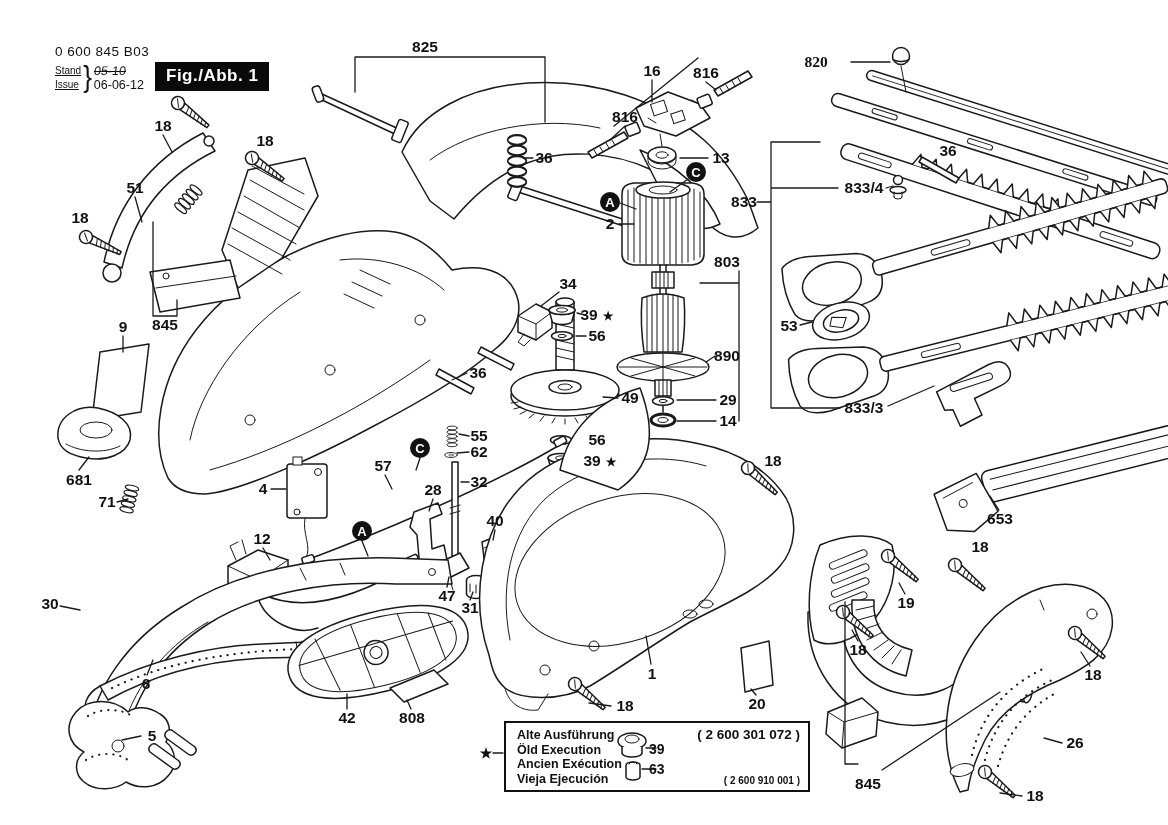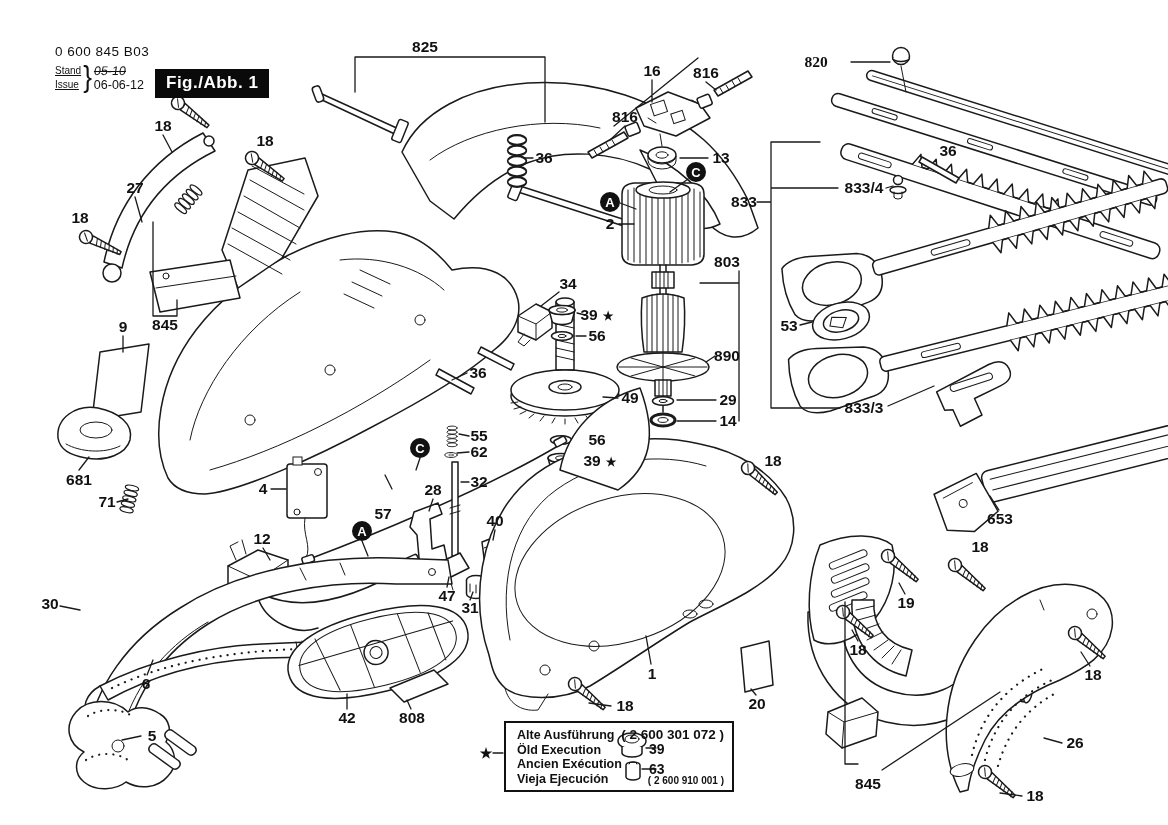--- a/index.html
+++ b/index.html
@@ -23,27 +23,27 @@
 
   
   #hdr{position:absolute;left:55px;top:44px;}
   #partnum{font-size:13.5px;letter-spacing:0.5px;}
   #standrow{display:flex;align-items:center;margin-top:3px;}
   #standcol{font-size:10px;line-height:14px;text-decoration:underline;}
   #brace{font-size:26px;font-weight:normal;transform:scaleY(1.15);margin:0 2px;}
   #datecol{font-size:12.5px;line-height:14px;}
   .struck{text-decoration:line-through;transform:skewX(-8deg);display:inline-block;}
   #figbox{position:absolute;left:155px;top:62px;background:#0a0a0a;color:#fff;
-      font-size:17px;font-weight:bold;padding:4px 11px 5px;letter-spacing:0.5px;margin-top:7px;}
+      font-size:17px;font-weight:bold;padding:4px 11px 5px;letter-spacing:0.5px;}
 
   
   #notes{position:absolute;left:234px;top:740px;font-size:12.5px;line-height:15px;}
 
   
-  #legend{position:absolute;left:504px;top:721px;width:230px;height:71px;
+  #legend{position:absolute;left:504px;top:721px;width:306px;height:71px;
       border:2px solid #111;box-sizing:border-box;}
   #legend .langs{position:absolute;left:11px;top:5px;font-size:12.5px;font-weight:bold;line-height:14.5px;}
   #legend .code1{position:absolute;right:8px;top:4px;font-size:13.5px;font-weight:bold;}
   #legend .code2{position:absolute;right:8px;bottom:4px;font-size:10px;font-weight:bold;}
   #legend .ref39{position:absolute;left:143px;top:18px;font-size:14px;font-weight:bold;}
   #legend .ref63{position:absolute;left:143px;top:38px;font-size:14px;font-weight:bold;}
   #legend svg{position:absolute;left:0;top:0;}
 </style>
 </head>
 <body>
@@ -462,21 +462,21 @@
   <div class="code1">( 2 600 301 072 )</div>
   <div class="ref39">39</div>
   <div class="ref63">63</div>
   <div class="code2">( 2 600 910 001 )</div>
 </div>
 
 <div id="callouts">
       <span class="co part" style="left: 425px; top: 47px;">825</span>
       <span class="co part" style="left: 163px; top: 126px;">18</span>
       <span class="co part" style="left: 265px; top: 141px;">18</span>
-      <span class="co part" style="left: 135px; top: 188px;">27</span>
+      <span class="co part" style="left: 135px; top: 188px;">51</span>
       <span class="co part" style="left: 80px; top: 218px;">18</span>
       <span class="co part" style="left: 652px; top: 71px;">16</span>
       <span class="co part" style="left: 706px; top: 73px;">816</span>
       <span class="co part" style="left: 625px; top: 117px;">816</span>
       <span class="co part" style="left: 816px; top: 62px; font-family: Liberation Serif, serif;">820</span>
       <span class="co part" style="left: 721px; top: 158px;">13</span>
       <span class="co part" style="left: 544px; top: 158px;">36</span>
       <span class="co part" style="left: 610px; top: 224px;">2</span>
       <span class="co part" style="left: 744px; top: 202px;">833</span>
       <span class="co part" style="left: 864px; top: 188px; text-align: right;">833/4</span>
@@ -494,21 +494,21 @@
       <span class="co part" style="left: 727px; top: 262px;">803</span>
       <span class="co part" style="left: 789px; top: 326px;">53</span>
       <span class="co part" style="left: 864px; top: 408px;">833/3</span>
       <span class="co part" style="left: 597px; top: 440px;">56</span>
       <span class="co part" style="left: 600px; top: 461px;">39<span class="st">★</span></span>
       <span class="co part" style="left: 79px; top: 480px;">681</span>
       <span class="co part" style="left: 107px; top: 502px;">71</span>
       <span class="co part" style="left: 479px; top: 436px;">55</span>
       <span class="co part" style="left: 479px; top: 452px;">62</span>
       <span class="co part" style="left: 479px; top: 482px;">32</span>
-      <span class="co part" style="left: 383px; top: 466px; margin-top: 48px;">57</span>
+      <span class="co part" style="left: 383px; top: 466px;">57</span>
       <span class="co part" style="left: 263px; top: 489px;">4</span>
       <span class="co part" style="left: 433px; top: 490px;">28</span>
       <span class="co part" style="left: 495px; top: 521px;">40</span>
       <span class="co part" style="left: 262px; top: 539px;">12</span>
       <span class="co part" style="left: 447px; top: 596px;">47</span>
       <span class="co part" style="left: 470px; top: 608px;">31</span>
       <span class="co part" style="left: 50px; top: 604px;">30</span>
       <span class="co part" style="left: 146px; top: 684px;">6</span>
       <span class="co part" style="left: 152px; top: 736px;">5</span>
       <span class="co part" style="left: 347px; top: 718px;">42</span>

